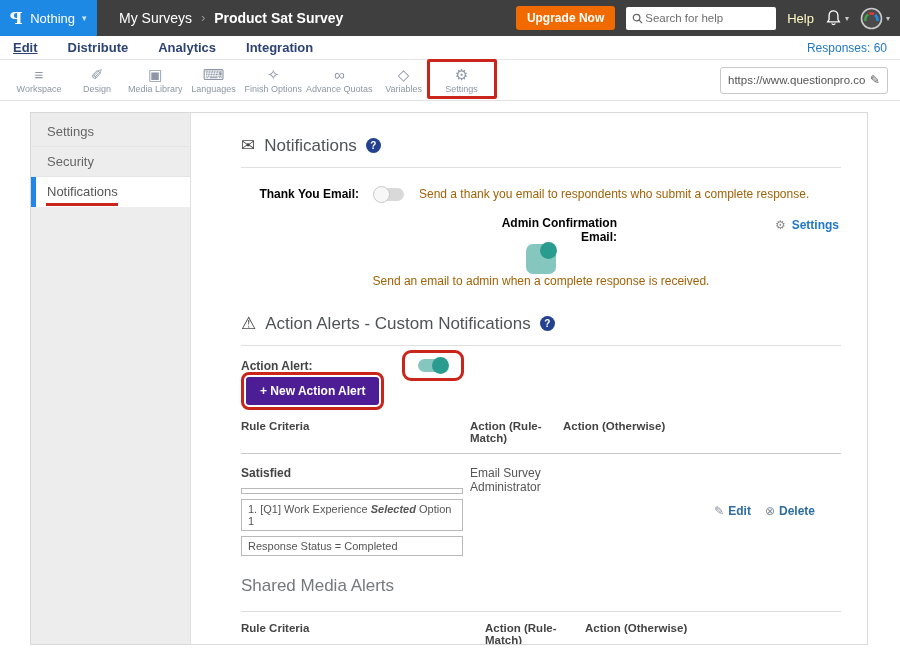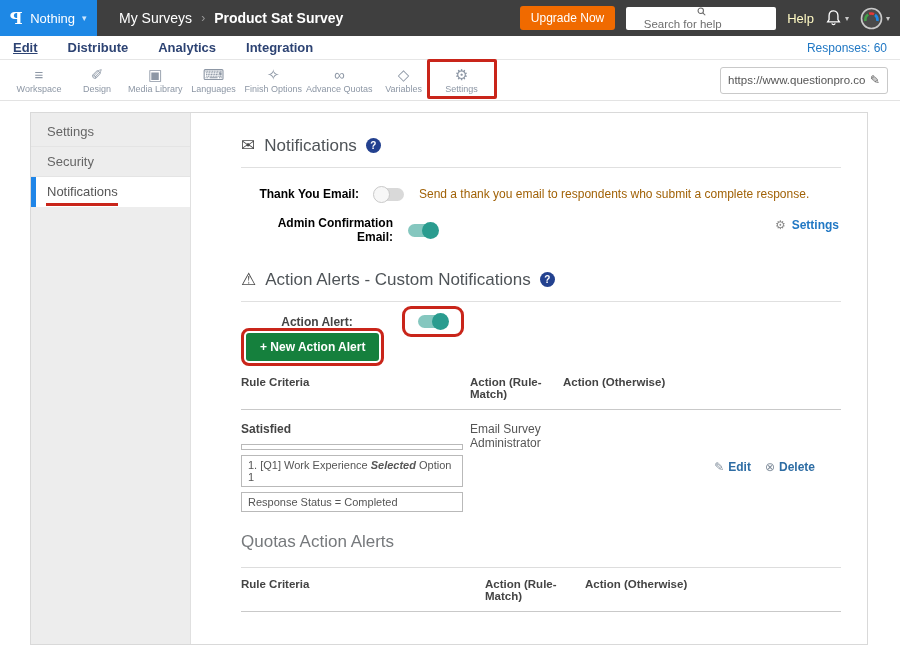--- a/index.html
+++ b/index.html
@@ -13,22 +13,22 @@
   .topbar { position:absolute; top:0; left:0; right:0; height:36px; background:#3f3f3f; display:flex; align-items:center; }
   .logo-area { width:97px; height:36px; background:#1e88e5; display:flex; align-items:center; justify-content:center; gap:7px; cursor:pointer; }
   .logo-glyph { color:#fff; font-size:17px; font-weight:bold; transform:scaleX(-1); font-family:"DejaVu Serif",serif; }
   .logo-menu { color:#fff; font-size:13px; }
   .logo-caret { color:#cfe6fb; font-size:9px; }
   .crumbs { display:flex; align-items:center; gap:9px; margin-left:22px; }
   .crumb-parent { color:#ffffff; font-size:14px; cursor:pointer; }
   .crumb-sep { color:#9a9a9a; font-size:12px; }
   .crumb-current { color:#fff; font-size:14px; font-weight:bold; }
   .topbar-right { margin-left:auto; display:flex; align-items:center; gap:11px; padding-right:10px; }
-  .upgrade-btn { background:#f06a00; color:#fff; font-size:12px; font-weight:normal; padding:5px 11px; border-radius:3px; border:none; cursor:pointer; }
-  .search-box { width:150px; height:23px; background:#fff; border-radius:2px; display:flex; align-items:center; padding:0 6px; gap:2px;flex-direction:column; }
+  .upgrade-btn { background:#f06a00; color:#fff; font-size:12px; font-weight:bold; padding:5px 11px; border-radius:3px; border:none; cursor:pointer; }
+  .search-box { width:150px; height:23px; background:#fff; border-radius:2px; display:flex; align-items:center; padding:0 6px; gap:2px; }
   .search-box input { border:none; outline:none; width:115px; font-size:11.5px; color:#444; font-family:inherit; }
   .search-box input::placeholder { color:#6e6e6e; }
   .help-link { color:#fef9c3; font-size:13px; cursor:pointer; }
   .iconbtn { display:flex; align-items:center; gap:3px; cursor:pointer; }
   .small-caret { color:#c9c9c9; font-size:8px; }
 
   
   .navrow { position:absolute; top:36px; left:0; right:0; height:24px; background:#fff; border-bottom:1px solid #e6e6e6; display:flex; align-items:center; padding:0 13px; gap:30px; }
   .navtab { color:#2d4373; font-size:13px; font-weight:bold; cursor:pointer; }
   .navtab.active { text-decoration:underline; }
@@ -66,25 +66,25 @@
   .toggle .knob { position:absolute; top:-2px; width:17px; height:17px; border-radius:50%; }
   .toggle.off .knob { left:-1px; background:#f7f7f7; border:1px solid #c9c9c9; }
   .toggle.on { background:#85c7bf; }
   .toggle.on .knob { right:-1px; background:#2a9c8f; }
   .toggle-desc { font-size:12px; color:#a16207; }
   .row-settings-link { position:absolute; right:2px; top:2px; display:flex; align-items:center; gap:6px; cursor:pointer; }
   .row-settings-link .g { color:#8a8a8a; font-size:12px; }
   .row-settings-link .t { color:#2178c4; font-size:12px; font-weight:bold; }
 
   .action-toggle-row { display:flex; align-items:center; margin-top:4px; }
-  .action-toggle-row .lbl { width:152px; text-align:center; font-weight:bold; font-size:12px; color:#444; }
+  .action-toggle-row .lbl { width:152px; text-align:left; font-weight:bold; font-size:12px; color:#444; }
   .red-pill { border:3px solid #c9251a; border-radius:9px; padding:6px 13px; margin-left:9px; display:flex; align-items:center; }
   .red-pill .toggle { margin:0; }
   .new-alert-wrap { display:inline-block; border:3px solid #c9251a; border-radius:8px; padding:2px; margin-top:-9px; }
-  .btn-blue { background:#15803d; color:#fff; border:none; font-size:12px; font-weight:bold; padding:7px 14px; border-radius:3px; cursor:pointer; font-family:inherit; }
+  .btn-blue { background:#4c1d95; color:#fff; border:none; font-size:12px; font-weight:bold; padding:7px 14px; border-radius:3px; cursor:pointer; font-family:inherit; }
 
   .tbl-head { display:flex; font-weight:bold; font-size:11.5px; color:#444; margin-top:10px; padding-bottom:9px; border-bottom:1px solid #c9c9c9; }
   .c1 { flex:0 0 229px; }
   .c2 { flex:0 0 93px; }
   .c3 { flex:0 0 120px; }
   .c-act { margin-left:auto; padding-right:26px; display:flex; gap:14px; }
   .tbl-row { display:flex; font-size:12px; color:#555; padding-top:12px; }
   .sat { font-weight:bold; color:#444; font-size:12px; }
   .crit-box { width:222px; border:1px solid #b9b9b9; background:#fff; font-size:11px; color:#555; padding:3px 6px; margin-top:5px; }
   .crit-box.thin { height:6px; padding:0; margin-top:8px; }
@@ -212,25 +212,26 @@
       <div class="hr"></div>
 
       <div class="toggle-row">
         <span class="lbl">Thank You Email:</span>
         <span class="toggle off">
             <span class="knob"></span>
           </span>
         <span class="toggle-desc">Send a thank you email to respondents who submit a complete response.</span>
       </div>
 
-      <div class="toggle-row" style="margin-top:15px;">
+      <div class="toggle-row" style="margin-top:15px;flex-direction:column;">
         <span class="lbl" style="width:152px;">Admin Confirmation Email:</span>
         <span class="toggle on">
             <span class="knob"></span>
           </span>
+        <span class="toggle-desc">Send an email to admin when a complete response is received.</span>
         <span class="row-settings-link">
           <span class="g">⚙</span>
           <span class="t">Settings</span>
         </span>
       </div>
 
       
       <div class="sec-head" style="margin-top:25px;">
         <span class="sec-glyph">⚠</span>
         <span>Action Alerts - Custom Notifications</span>
@@ -272,21 +273,21 @@
             </span>
           <span class="link">
               <span class="ic">⊗</span>
               <span class="tx">Delete</span>
             </span>
         </span>
       </div>
 
       
       <div class="sub-head">
-        <span>Quotas Action Alerts</span>
+        <span>Shared Media Alerts</span>
       </div>
       <div class="tbl-head boxed">
         <span class="c1" style="flex-basis:244px;">Rule Criteria</span>
         <span class="c2" style="flex-basis:100px;">Action (Rule-Match)</span>
         <span class="c3">Action (Otherwise)</span>
       </div>
 
       
       
       

